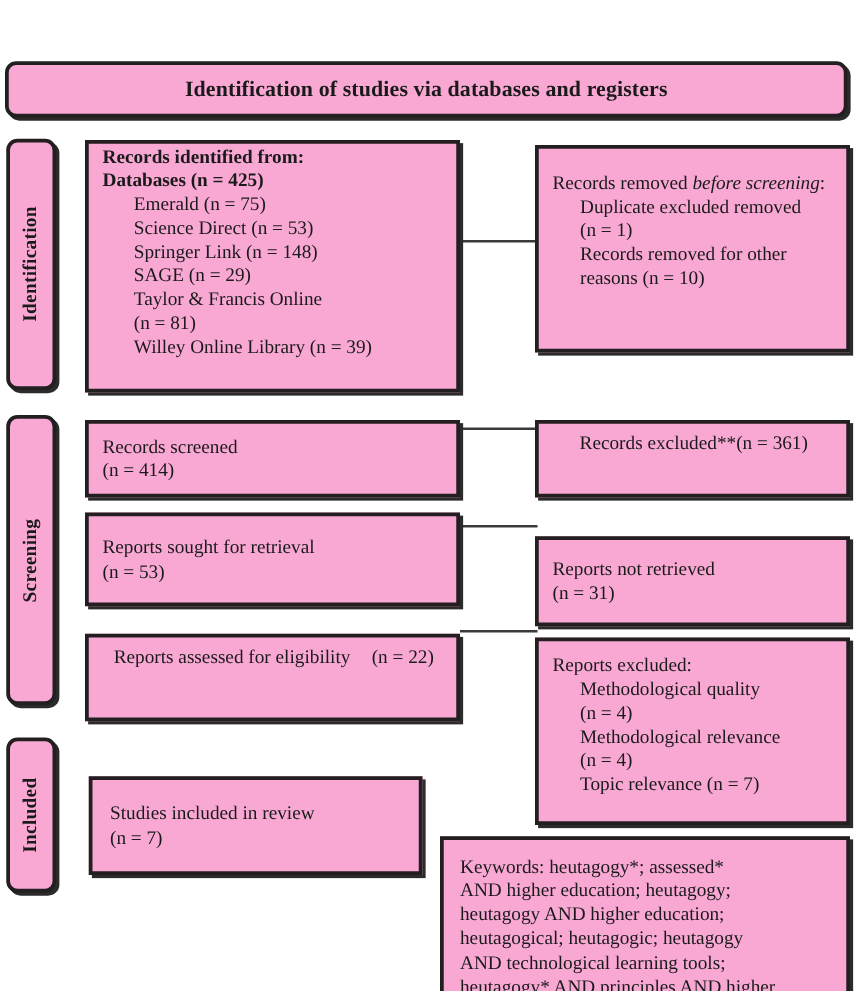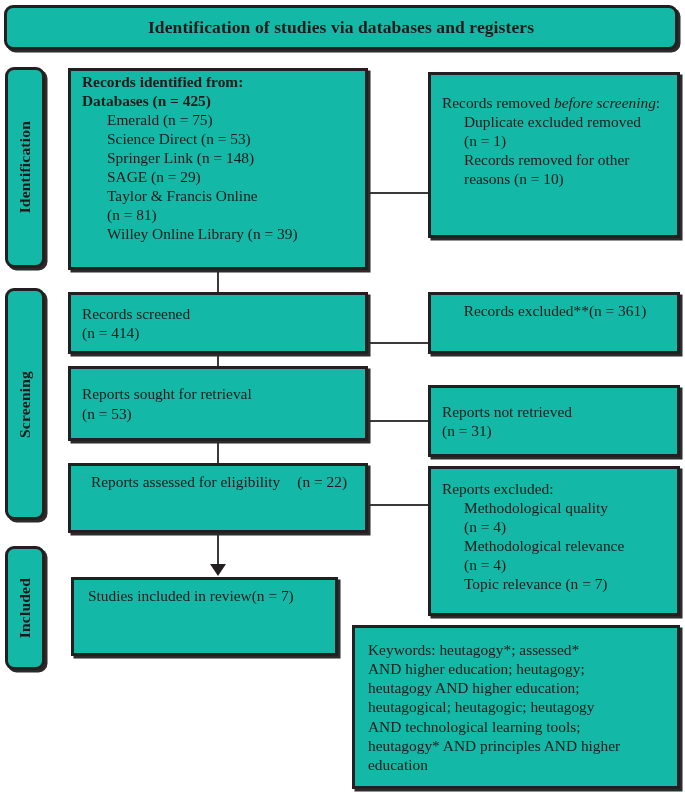--- a/index.html
+++ b/index.html
@@ -19,24 +19,25 @@
   .canvas {
     position: absolute;
     left: 0; top: 0;
     width: 685px;
     height: 793px;
   }
 
   
   .box {
     position: absolute;
-    background: #14b8a6;
+    background: #f9a8d4;
     border: 3px solid #231f20;
     box-sizing: border-box;
     box-shadow: 2.5px 2.5px 0 0 #2b2b2b;
+    margin-top: 44px;
   }
   .box-rounded {
     border-radius: 9px;
     box-shadow: 2.5px 2.5px 0 0 #2b2b2b;
   }
 
   
   #header-banner {
     left: 4px;
     top: 5px;
@@ -90,21 +91,21 @@
   #box-records-identified { left: 68px;  top: 68px;  width: 300px; height: 202px; }
   #box-records-screened   { left: 68px;  top: 292px; width: 300px; height: 62px;  }
   #box-reports-sought     { left: 68px;  top: 366px; width: 300px; height: 75px;  }
   #box-reports-assessed   { left: 68px;  top: 463px; width: 300px; height: 70px;  }
   #box-studies-included   { left: 71px;  top: 577px; width: 267px; height: 79px;  }
 
   #box-records-identified { padding-top: 1px; }
   #box-records-screened   { display: flex; flex-direction: column; justify-content: center; }
   #box-reports-sought     { display: flex; flex-direction: column; justify-content: center; }
   #box-reports-assessed   { display: flex; flex-direction: row; justify-content: center; gap: 17px; }
-  #box-studies-included   { display: flex; flex-direction: row; padding-left: 14px; }
+  #box-studies-included   { display: flex; flex-direction: column; justify-content: center; padding-left: 14px; }
 
   
   #box-records-removed    { left: 428px; top: 72px;  width: 252px; height: 166px; padding-top: 18px; }
   #box-records-excluded   { left: 428px; top: 292px; width: 252px; height: 62px;
                             display: flex; justify-content: center; }
   #box-reports-notretr    { left: 428px; top: 385px; width: 252px; height: 72px;
                             display: flex; flex-direction: column; justify-content: center; }
   #box-reports-excluded   { left: 428px; top: 466px; width: 252px; height: 150px; padding-top: 10px; }
   #box-keywords           { left: 352px; top: 625px; width: 328px; height: 164px;
                             display: flex; flex-direction: column; justify-content: center;

